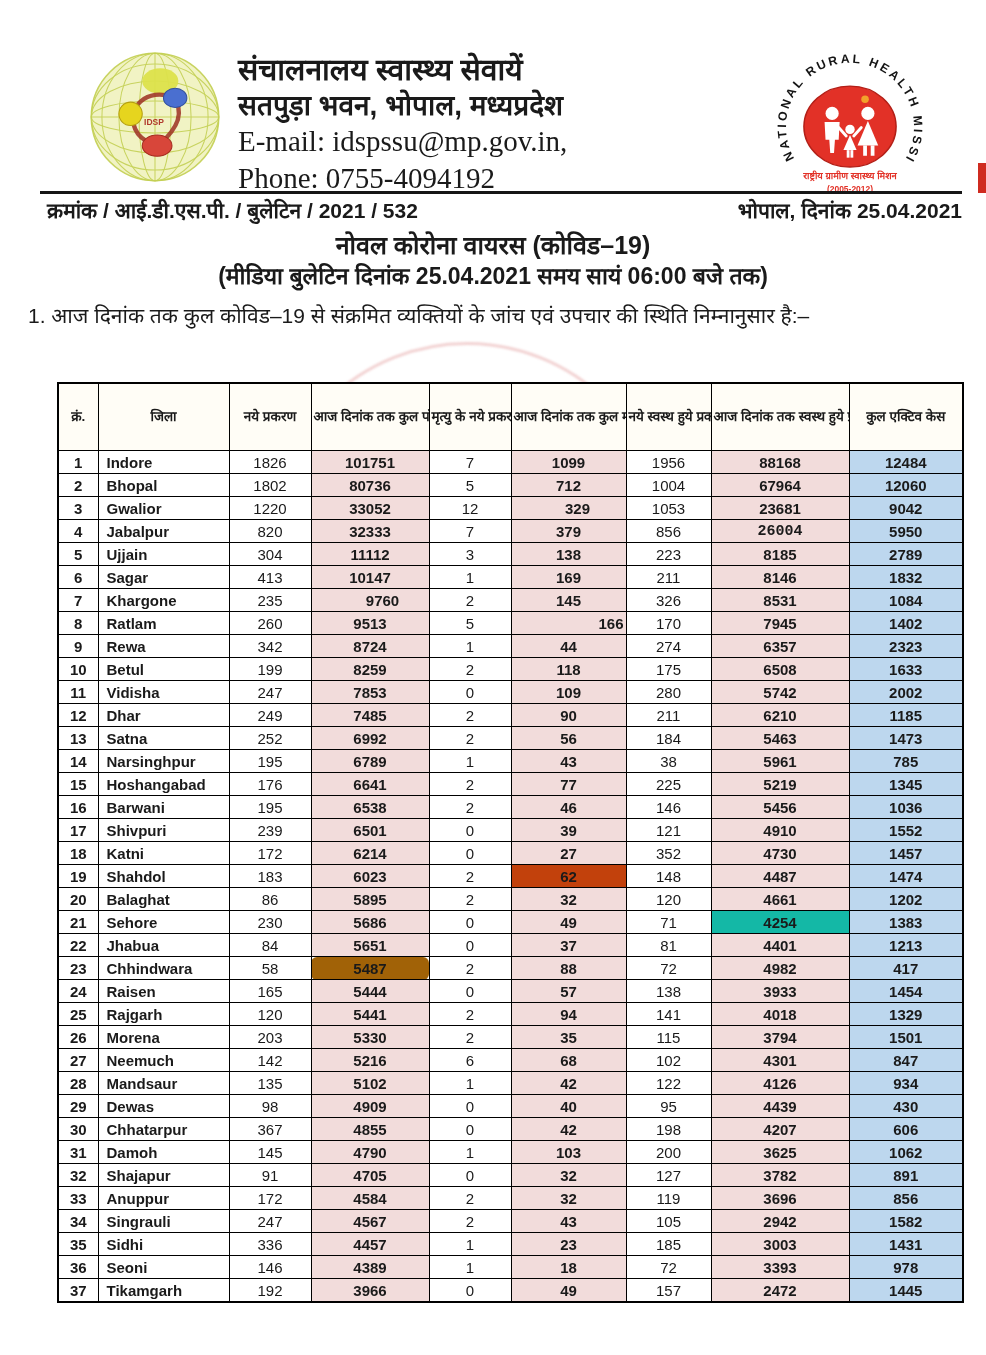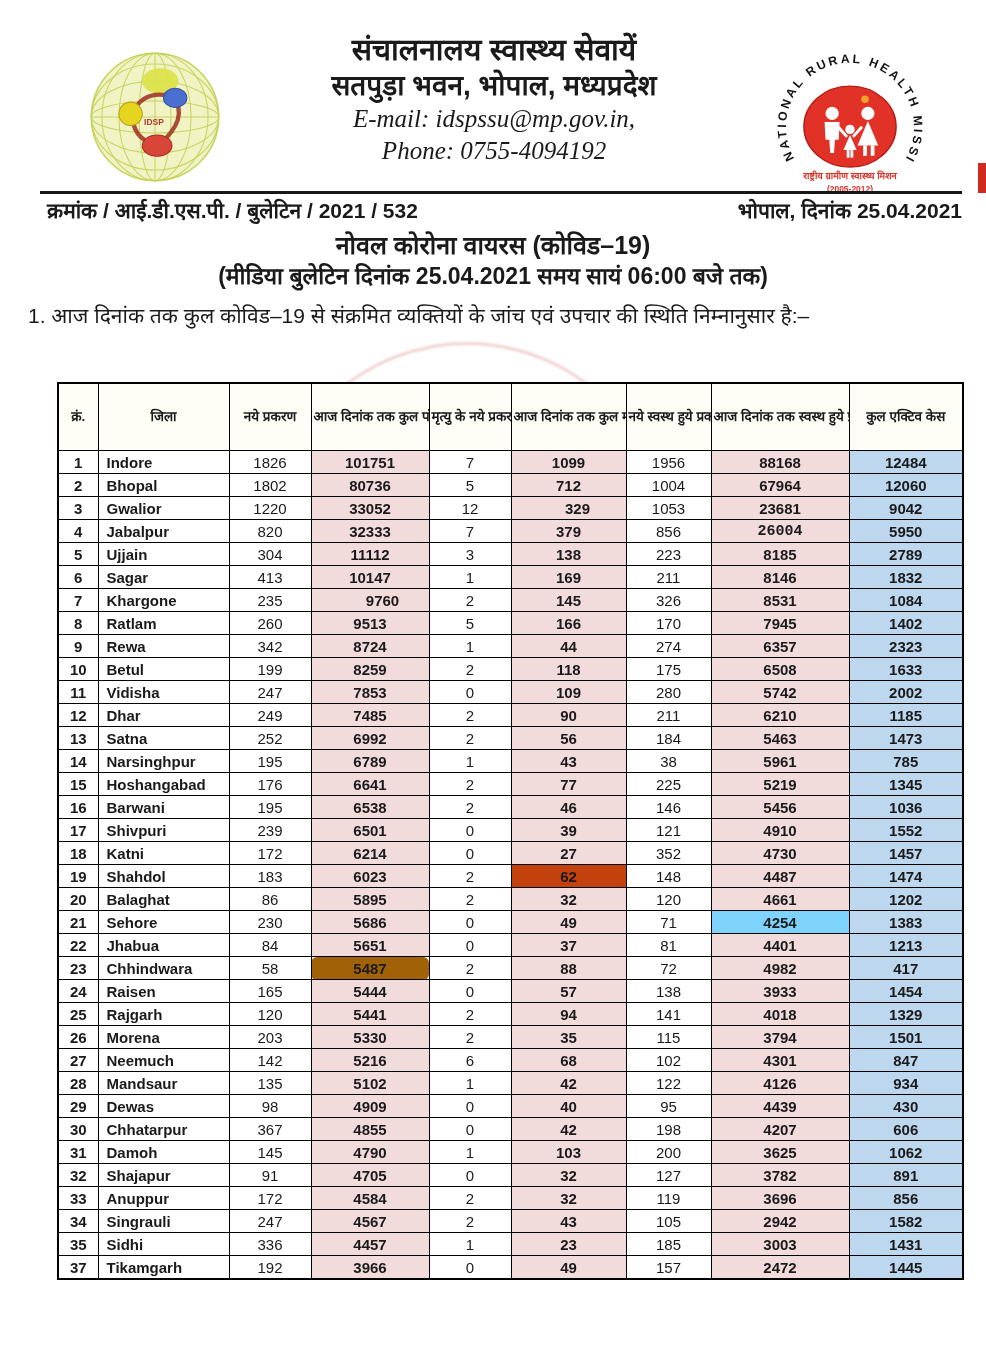--- a/index.html
+++ b/index.html
@@ -5,24 +5,24 @@
   html,body { margin:0; padding:0; background:#e8e8e8; }
   .page {
     position:relative; width:986px; height:1355px; margin:0 auto;
     background:#ffffff; overflow:hidden;
     font-family:"Liberation Sans", sans-serif; color:#1a1a1a;
   }
 
   
   .logo-idsp { position:absolute; left:86px; top:48px; width:138px; height:138px; }
   .logo-nrhm { position:absolute; left:768px; top:40px; width:164px; height:160px; }
-  .head-center { position:absolute; left:238px; top:32px; width:512px; text-align:center; }
+  .head-center { position:absolute; left:238px; top:52px; width:512px; }
   .org1 { font-size:30px; font-weight:700; line-height:1.2; }
   .org2 { font-size:28px; font-weight:700; line-height:1.25; }
-  .contact { font-family:"Liberation Serif", serif; font-size:25px; line-height:1.28;font-style:italic; }
+  .contact { font-family:"Liberation Serif", serif; font-size:29px; line-height:1.28; }
 
   .rule { position:absolute; top:191px; left:40px; width:922px; border-top:3px solid #161616; }
   .red-mark { position:absolute; right:0; top:163px; width:8px; height:30px; background:#cf2b20; }
 
   .ref-row { position:absolute; top:196px; left:47px; width:915px;
     display:flex; justify-content:space-between; font-weight:700; font-size:21px; }
 
   .title1 { position:absolute; top:227px; left:0; width:100%; text-align:center;
     font-weight:700; font-size:25px; }
   .title2 { position:absolute; top:259px; left:0; width:100%; text-align:center;
@@ -233,21 +233,21 @@
           <td class="c-plain">326</td>
           <td class="c-pink" style="background: rgb(242, 220, 219);">8531</td>
           <td class="c-blue" style="background: rgb(189, 215, 238);">1084</td>
         </tr>
         <tr>
           <td class="c-sno">8</td>
           <td class="c-district">Ratlam</td>
           <td class="c-plain">260</td>
           <td class="c-pink" style="background: rgb(242, 220, 219);">9513</td>
           <td class="c-plain">5</td>
-          <td class="c-pink" style="background: rgb(242, 220, 219);">166</td>
+          <td class="c-pink" style="background: rgb(242, 220, 219); text-align: right;">166</td>
           <td class="c-plain">170</td>
           <td class="c-pink" style="background: rgb(242, 220, 219);">7945</td>
           <td class="c-blue" style="background: rgb(189, 215, 238);">1402</td>
         </tr>
         <tr>
           <td class="c-sno">9</td>
           <td class="c-district">Rewa</td>
           <td class="c-plain">342</td>
           <td class="c-pink" style="background: rgb(242, 220, 219);">8724</td>
           <td class="c-plain">1</td>
@@ -378,21 +378,21 @@
           <td class="c-blue" style="background: rgb(189, 215, 238);">1202</td>
         </tr>
         <tr>
           <td class="c-sno">21</td>
           <td class="c-district">Sehore</td>
           <td class="c-plain">230</td>
           <td class="c-pink" style="background: rgb(242, 220, 219);">5686</td>
           <td class="c-plain">0</td>
           <td class="c-pink" style="background: rgb(242, 220, 219);">49</td>
           <td class="c-plain">71</td>
-          <td class="c-pink" style="background: #7dd3fc;">4254</td>
+          <td class="c-pink" style="background: #14b8a6;">4254</td>
           <td class="c-blue" style="background: rgb(189, 215, 238);">1383</td>
         </tr>
         <tr>
           <td class="c-sno">22</td>
           <td class="c-district">Jhabua</td>
           <td class="c-plain">84</td>
           <td class="c-pink" style="background: rgb(242, 220, 219);">5651</td>
           <td class="c-plain">0</td>
           <td class="c-pink" style="background: rgb(242, 220, 219);">37</td>
           <td class="c-plain">81</td>
@@ -536,20 +536,31 @@
           <td class="c-district">Sidhi</td>
           <td class="c-plain">336</td>
           <td class="c-pink" style="background: rgb(242, 220, 219);">4457</td>
           <td class="c-plain">1</td>
           <td class="c-pink" style="background: rgb(242, 220, 219);">23</td>
           <td class="c-plain">185</td>
           <td class="c-pink" style="background: rgb(242, 220, 219);">3003</td>
           <td class="c-blue" style="background: rgb(189, 215, 238);">1431</td>
         </tr>
         <tr>
+          <td class="c-sno">36</td>
+          <td class="c-district">Seoni</td>
+          <td class="c-plain">146</td>
+          <td class="c-pink" style="background: rgb(242, 220, 219);">4389</td>
+          <td class="c-plain">1</td>
+          <td class="c-pink" style="background: rgb(242, 220, 219);">18</td>
+          <td class="c-plain">72</td>
+          <td class="c-pink" style="background: rgb(242, 220, 219);">3393</td>
+          <td class="c-blue" style="background: rgb(189, 215, 238);">978</td>
+        </tr>
+        <tr>
           <td class="c-sno">37</td>
           <td class="c-district">Tikamgarh</td>
           <td class="c-plain">192</td>
           <td class="c-pink" style="background: rgb(242, 220, 219);">3966</td>
           <td class="c-plain">0</td>
           <td class="c-pink" style="background: rgb(242, 220, 219);">49</td>
           <td class="c-plain">157</td>
           <td class="c-pink" style="background: rgb(242, 220, 219);">2472</td>
           <td class="c-blue" style="background: rgb(189, 215, 238);">1445</td>
         </tr>

